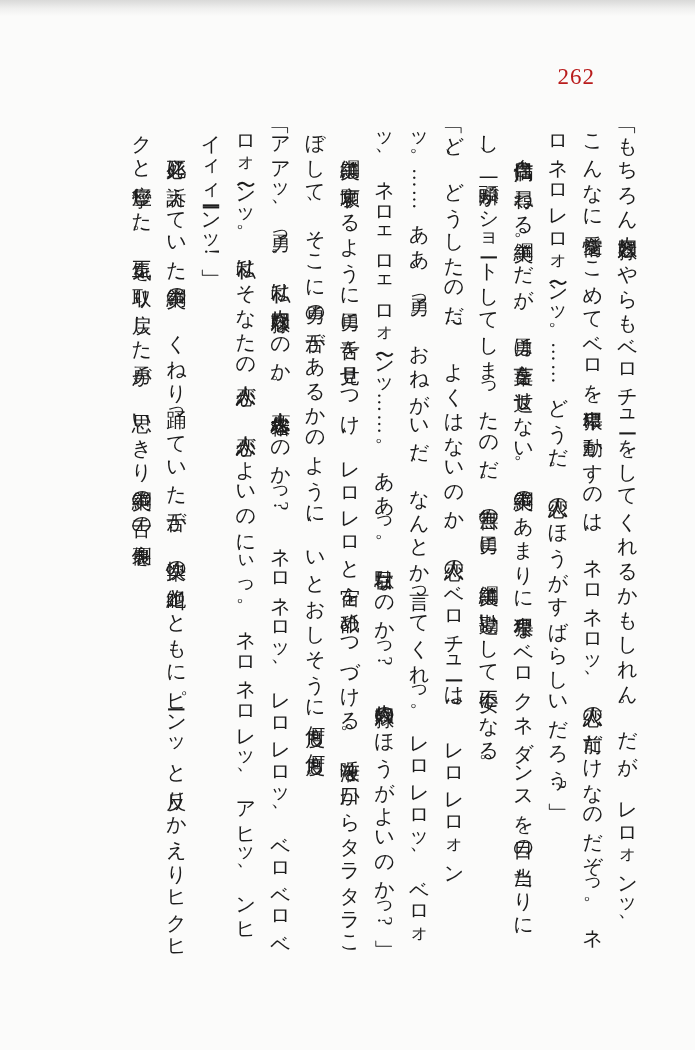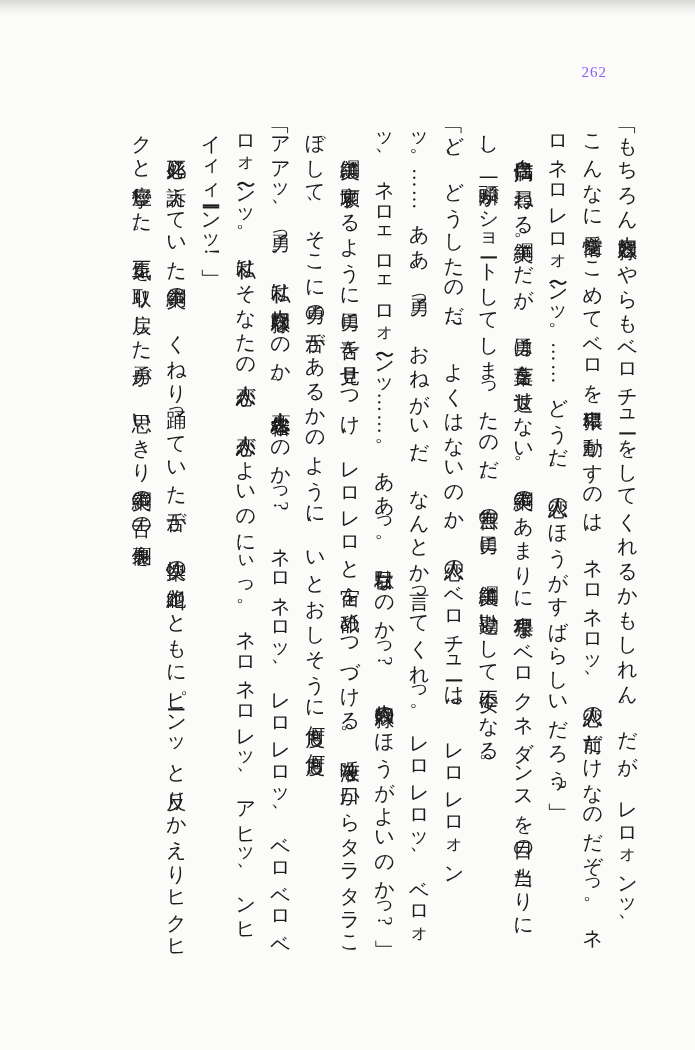--- a/index.html
+++ b/index.html
@@ -22,24 +22,24 @@
     top: 0;
     left: 0;
     width: 695px;
     height: 16px;
     background: linear-gradient(180deg, rgba(40,40,40,0.16) 0%, rgba(40,40,40,0.05) 55%, rgba(40,40,40,0) 100%);
     pointer-events: none;
   }
   .page-number {
     position: absolute;
     top: 64px;
-    right: 88px;
-    font-size: 15px;
+    right: 100px;
+    font-size: 23px;
     letter-spacing: 1px;
-    color: #8b5cf6;
+    color: #b91c1c;
   }
   .main-text {
     position: absolute;
     top: 121px;
     right: 50px;
     height: 830px;
     writing-mode: vertical-rl;
     -webkit-writing-mode: vertical-rl;
     text-orientation: mixed;
     font-size: 20px;

